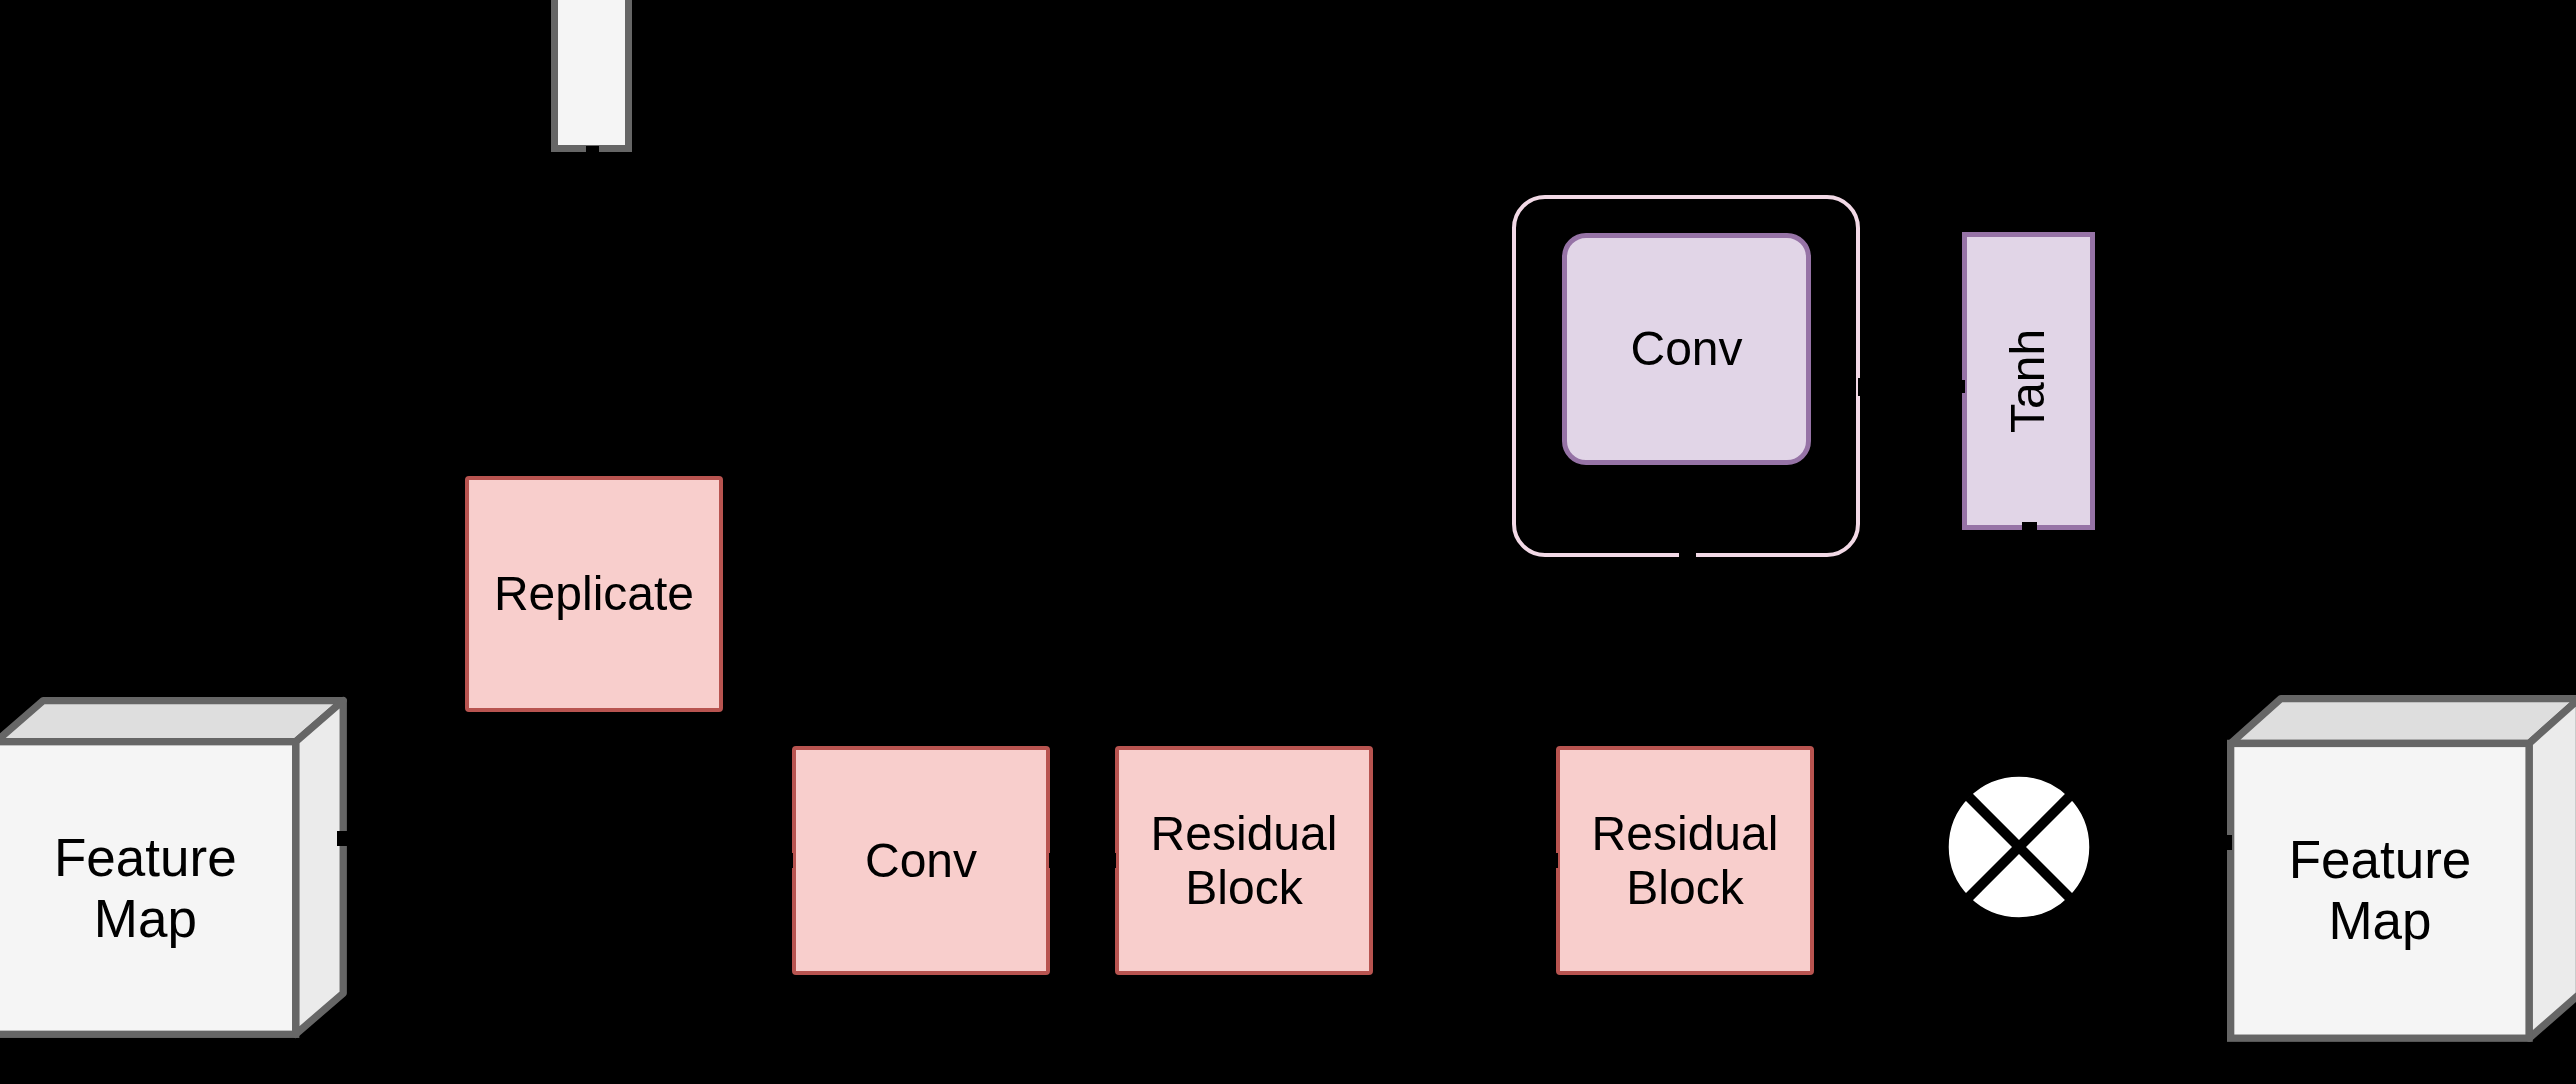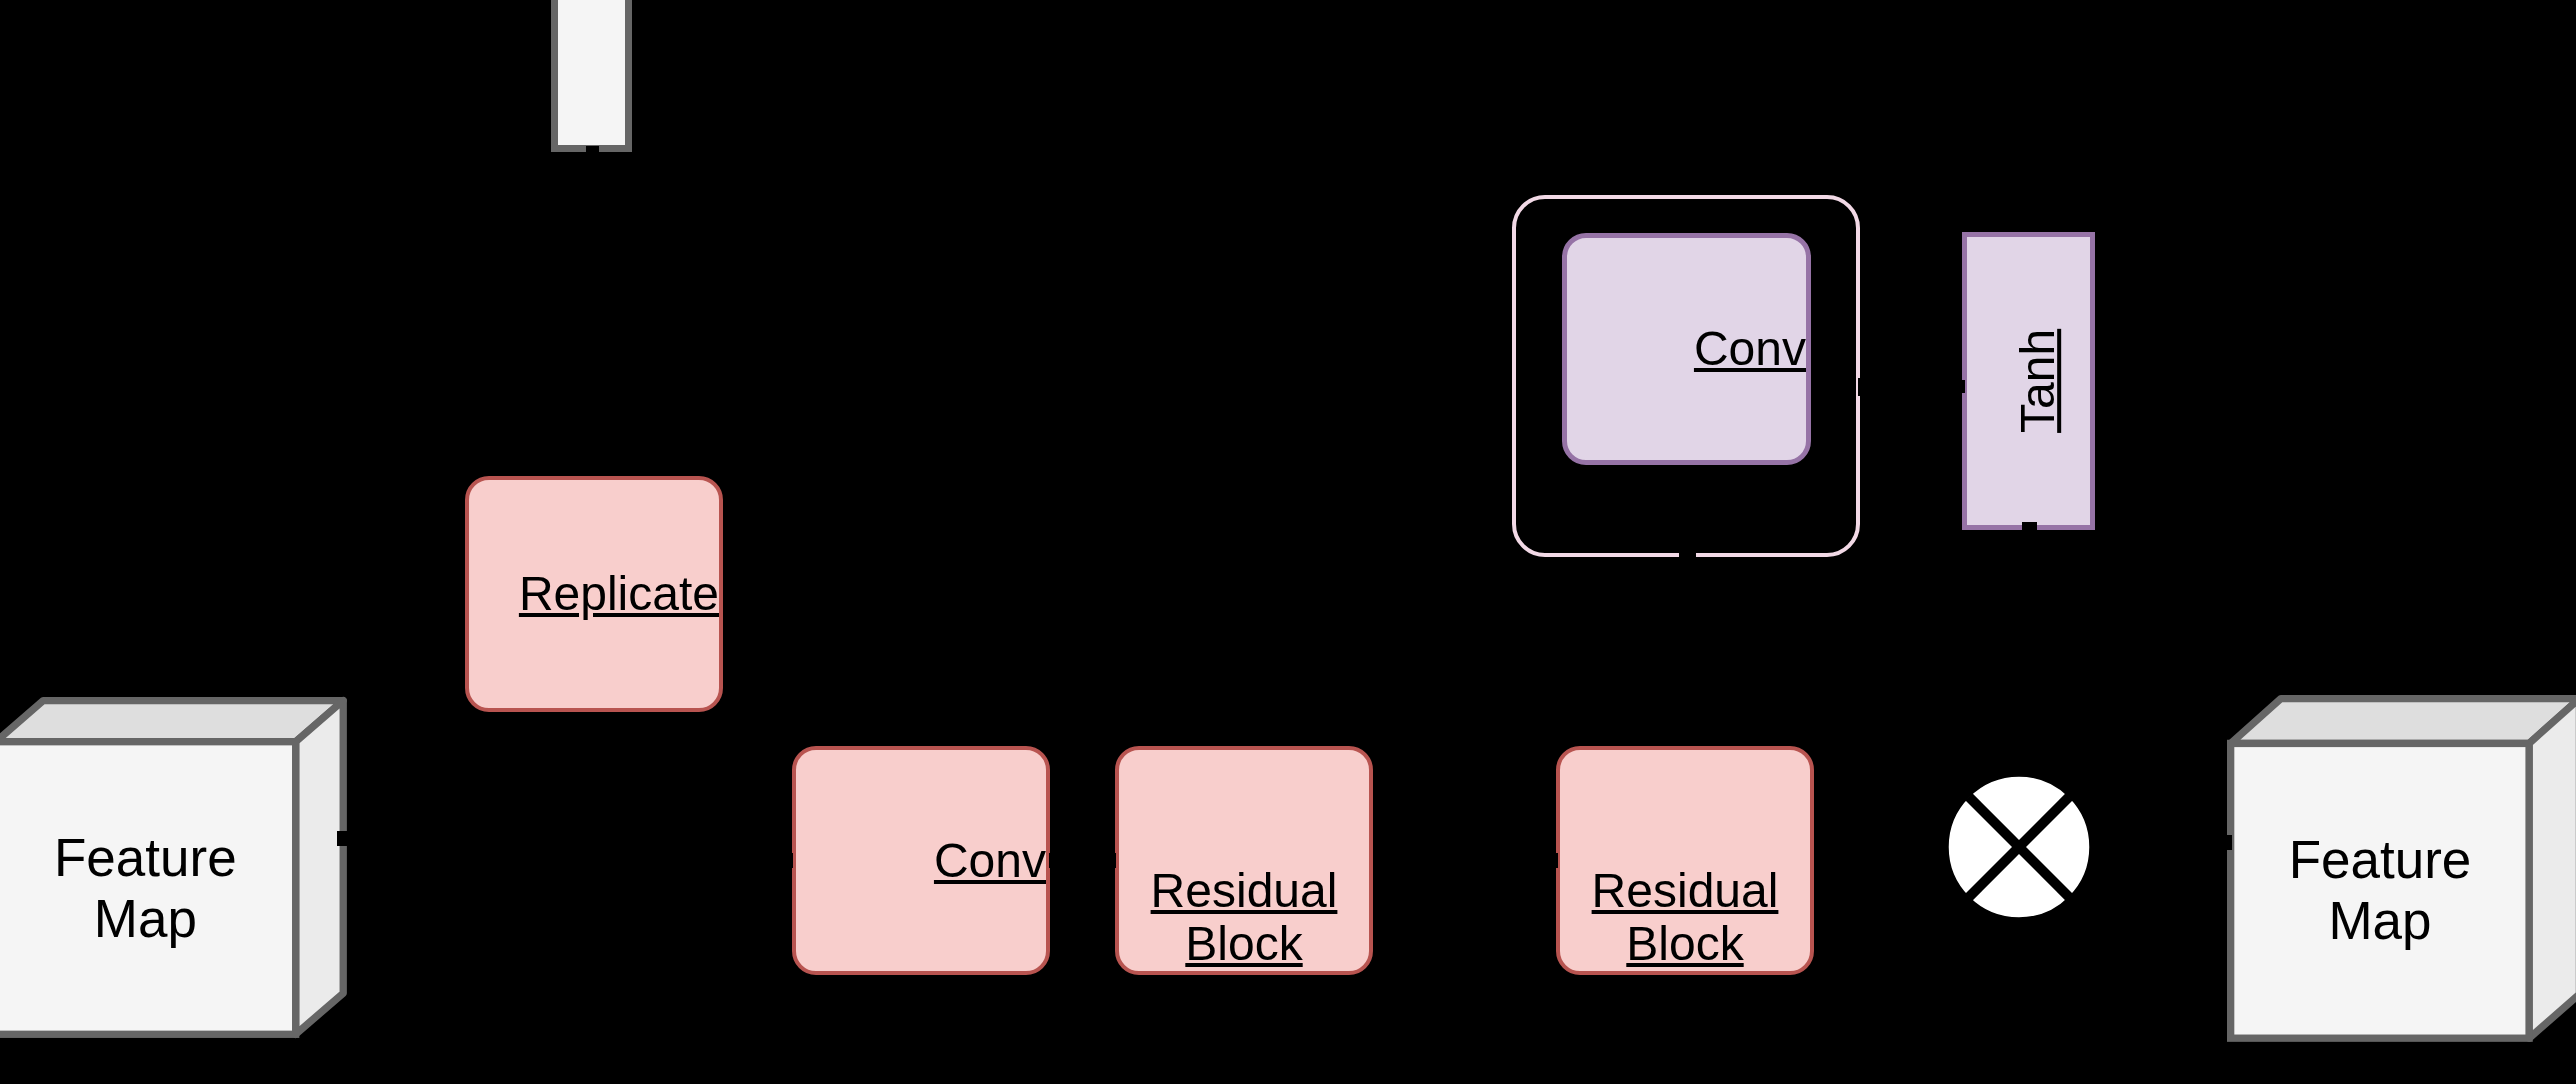--- a/index.html
+++ b/index.html
@@ -15,32 +15,31 @@
     overflow: hidden;
     font-family: "Liberation Sans", sans-serif;
   }
 
   
   .node {
     position: absolute;
     box-sizing: border-box;
     display: flex;
     align-items: center;
-    justify-content: flex-end;
+    justify-content: center;
     text-align: center;
     color: #000000;
     line-height: 1.12;
-    text-decoration: underline;
   }
 
   
   .pink-box {
     background: #f8cecc;
     border: 4.6px solid #b85450;
-    border-radius: 24px;
+    border-radius: 4px;
     font-size: 48px;
   }
 
   
   .purple-box {
     background: #e1d5e7;
     border: 5.5px solid #9673a6;
     font-size: 48px;
   }
   .purple-box.rounded { border-radius: 24px; }

